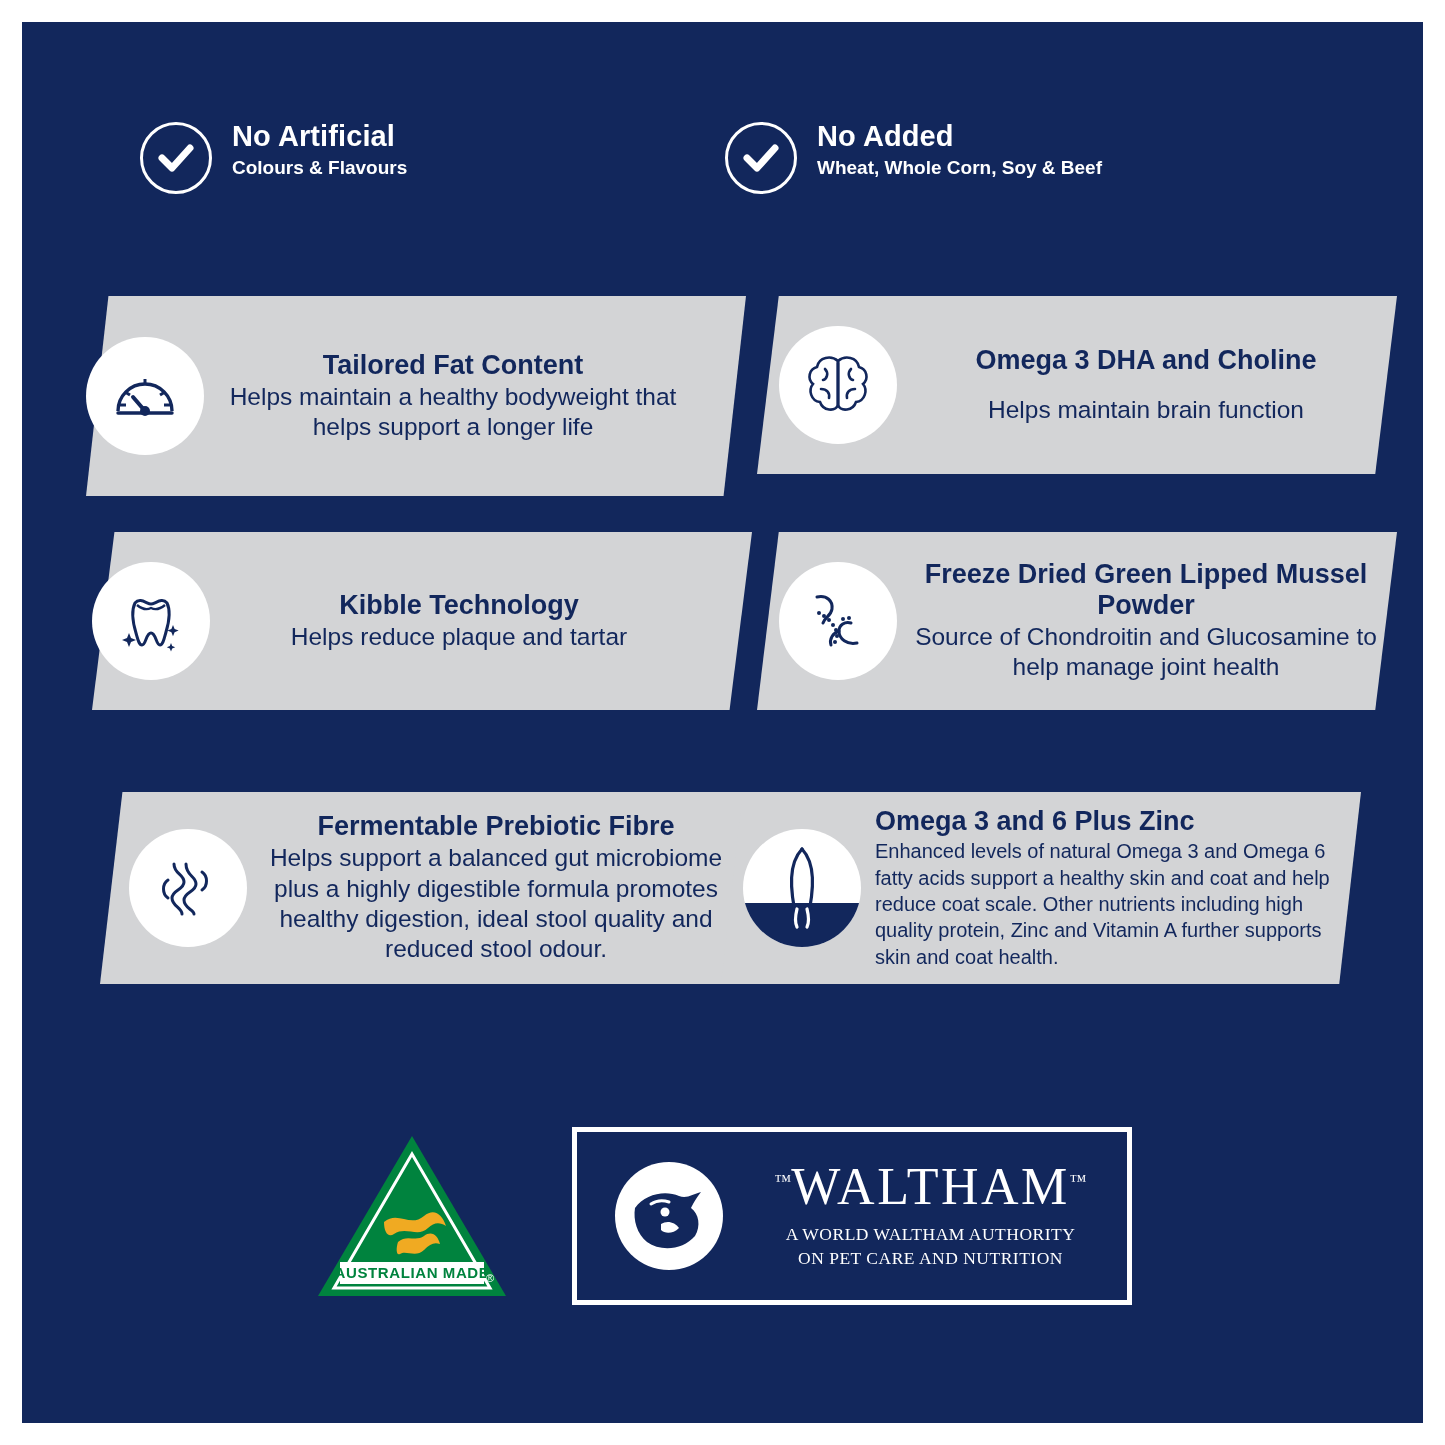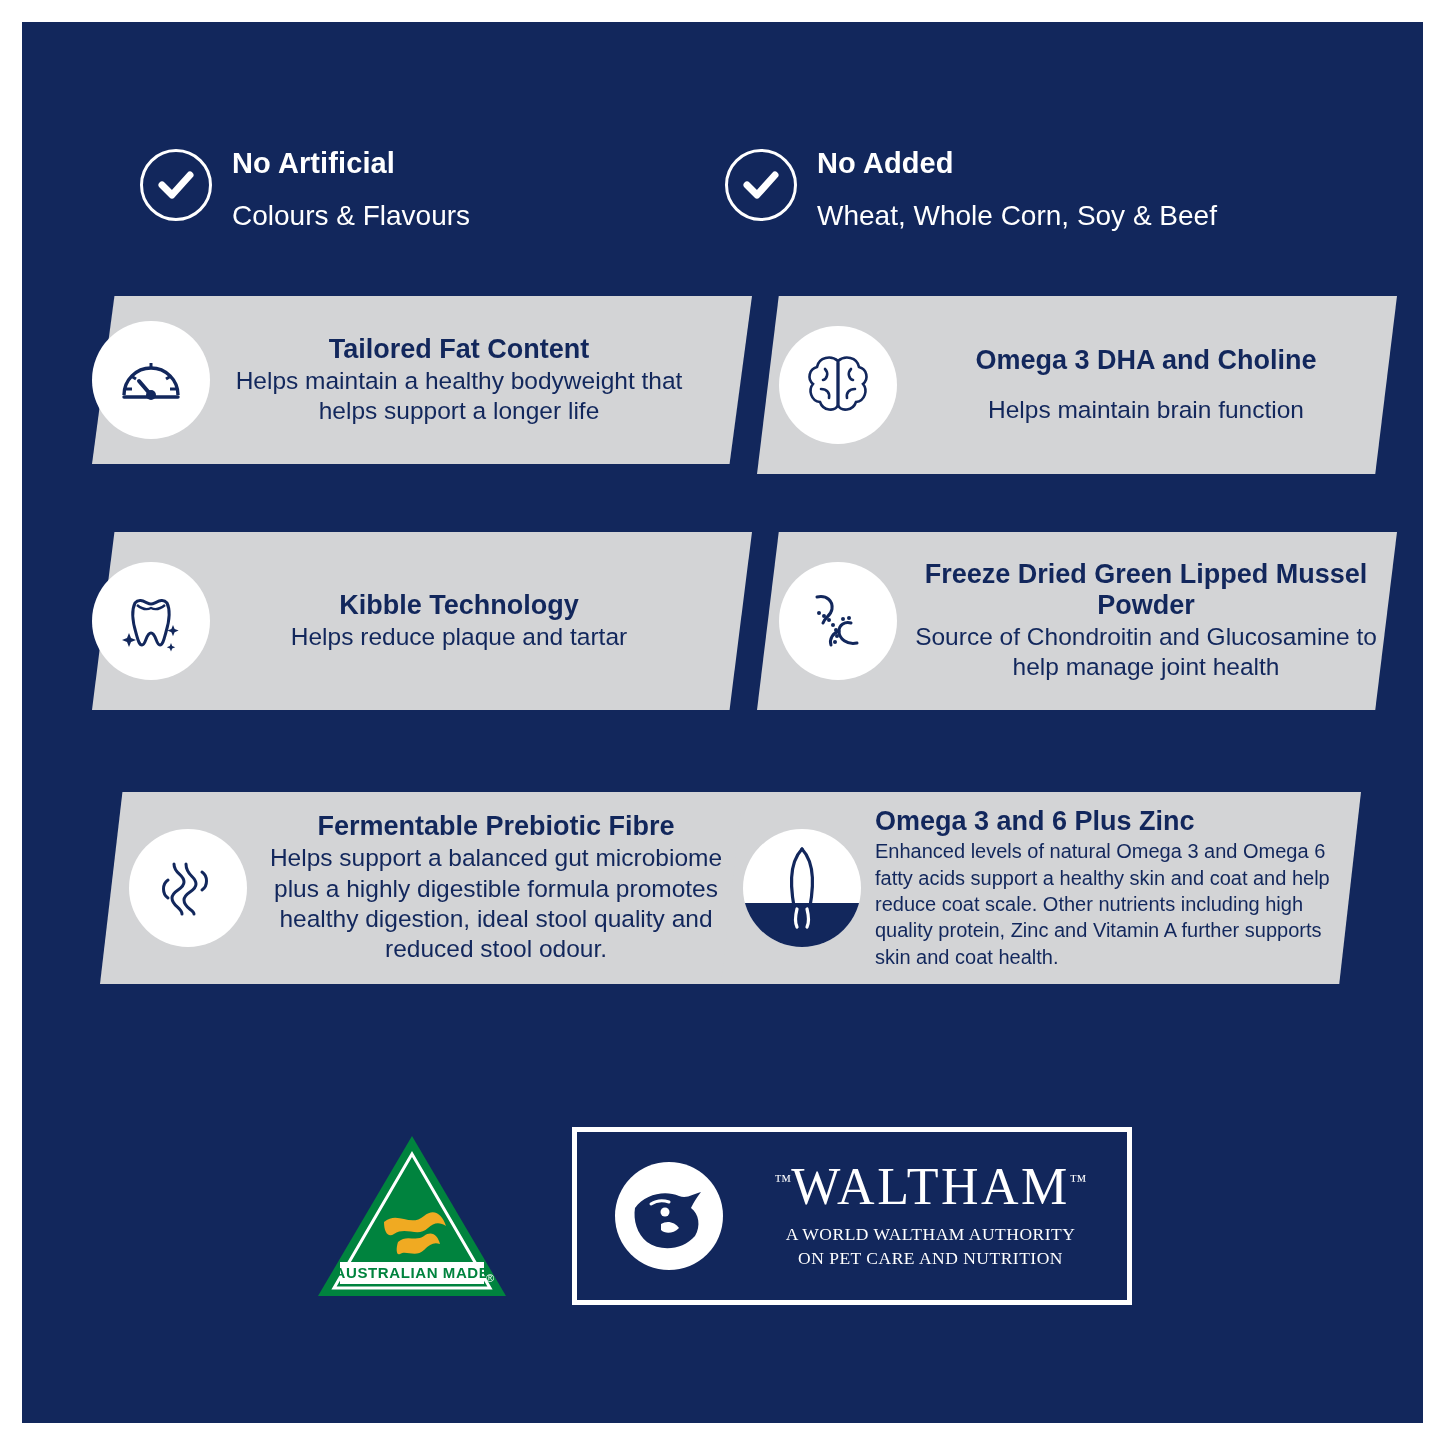--- a/index.html
+++ b/index.html
@@ -25,21 +25,21 @@
     position: relative;
     width: 100%;
     height: 100%;
     background: #12275c;
     box-sizing: border-box;
   }
 
   
   .claims {
     position: absolute;
-    top: 123px;
+    top: 96px;
     left: 0;
     width: 100%;
     display: flex;
     padding: 0 110px 0 118px;
     box-sizing: border-box;
   }
   .claim {
     display: flex;
     align-items: flex-start;
     flex: 0 0 auto;
@@ -63,24 +63,24 @@
     color: #ffffff;
     padding-top: 2px;
   }
   .claim-title {
     font-size: 29px;
     font-weight: bold;
     line-height: 1.15;
     letter-spacing: .1px;
   }
   .claim-sub {
-    font-size: 28px;
+    font-size: 19px;
     line-height: 1.2;
-    margin-top: 19px;
-    font-weight: 400;
+    margin-top: 4px;
+    font-weight: 700;
   }
 
   
   .features {
     position: absolute;
     top: 262px;
     left: 0;
     width: 100%;
     height: 720px;
   }
@@ -127,21 +127,21 @@
     margin-top: 2px;
     font-weight: 400;
   }
   .f-desc.small {
     font-size: 20px;
     line-height: 1.32;
   }
   .center .f-title, .center .f-desc { text-align: center; }
 
   
-  #feat-fat      { left: 70px;  top: 12px;   width: 660px; height: 168px; }
+  #feat-fat      { left: 64px;  top: 12px;   width: 660px; height: 200px; }
   #feat-fat .banner { width: 660px; }
   #feat-kibble   { left: 70px;  top: 248px;  width: 660px; height: 178px; }
   #feat-kibble .banner { width: 660px; }
   #feat-fibre    { left: 78px;  top: 508px;  width: 660px; height: 192px; justify-content: center; }
   #feat-fibre .banner { width: 660px; }
 
   
   #feat-omega3   { left: 735px; top: 12px;   width: 640px; height: 178px; }
   #feat-omega3 .banner { width: 640px; }
   #feat-mussel   { left: 735px; top: 248px;  width: 640px; height: 178px; }

